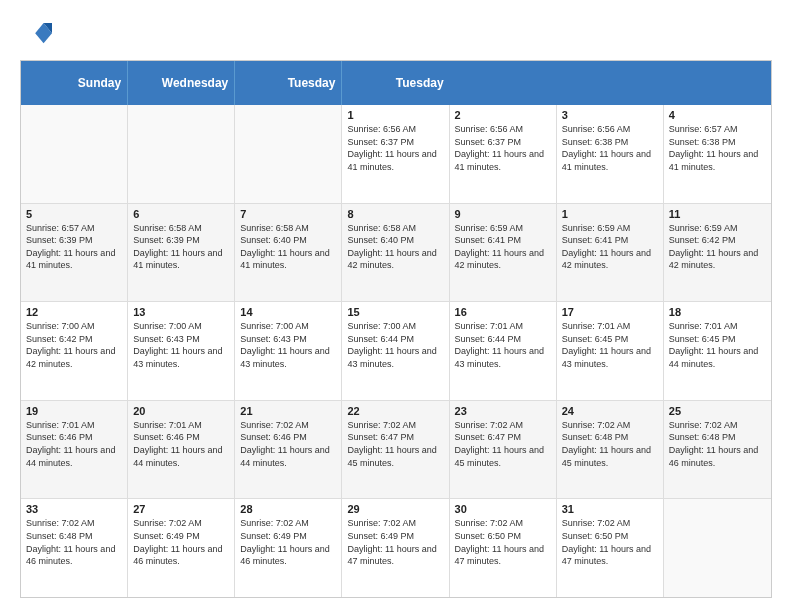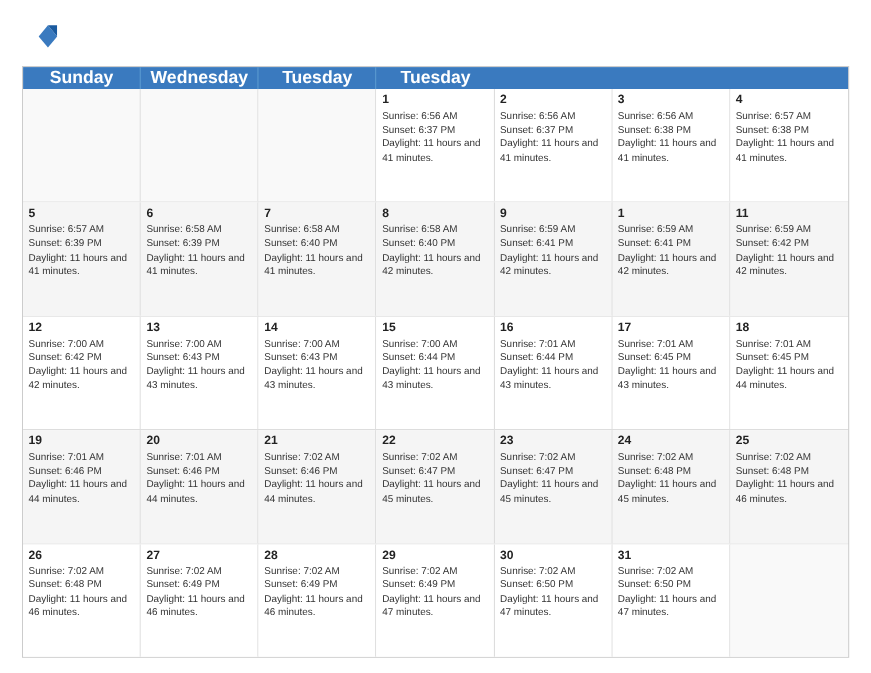--- a/index.html
+++ b/index.html
@@ -58,24 +58,24 @@
       flex-direction: column;
       border: 1px solid #ccc;
     }
     .cal-header {
       display: grid;
       grid-template-columns: repeat(7, 1fr);
       background: #3a7abf;
     }
     .cal-header-cell {
       color: white;
-      font-size: 16px;
+      font-size: 12px;
       font-weight: bold;
-      padding: 1px 6px;
-      text-align: center;
+      padding: 15px 6px;
+      text-align: right;
       border-right: 1px solid #5a9ad0;
     }
     .cal-header-cell:last-child { border-right: none; }
     .cal-body {
       flex: 1;
       display: flex;
       flex-direction: column;
     }
     .cal-row {
       display: grid;
@@ -293,21 +293,21 @@
           </div>
           <div class="cal-cell alt">
             <div class="day-num">25</div>
             <div class="cell-info" style="white-space: pre-line;">Sunrise: 7:02 AM
 Sunset: 6:48 PM
 Daylight: 11 hours and 46 minutes.</div>
           </div>
         </div>
         <div class="cal-row">
           <div class="cal-cell">
-            <div class="day-num">26</div>
+            <div class="day-num">33</div>
             <div class="cell-info" style="white-space: pre-line;">Sunrise: 7:02 AM
 Sunset: 6:48 PM
 Daylight: 11 hours and 46 minutes.</div>
           </div>
           <div class="cal-cell">
             <div class="day-num">27</div>
             <div class="cell-info" style="white-space: pre-line;">Sunrise: 7:02 AM
 Sunset: 6:49 PM
 Daylight: 11 hours and 46 minutes.</div>
           </div>

